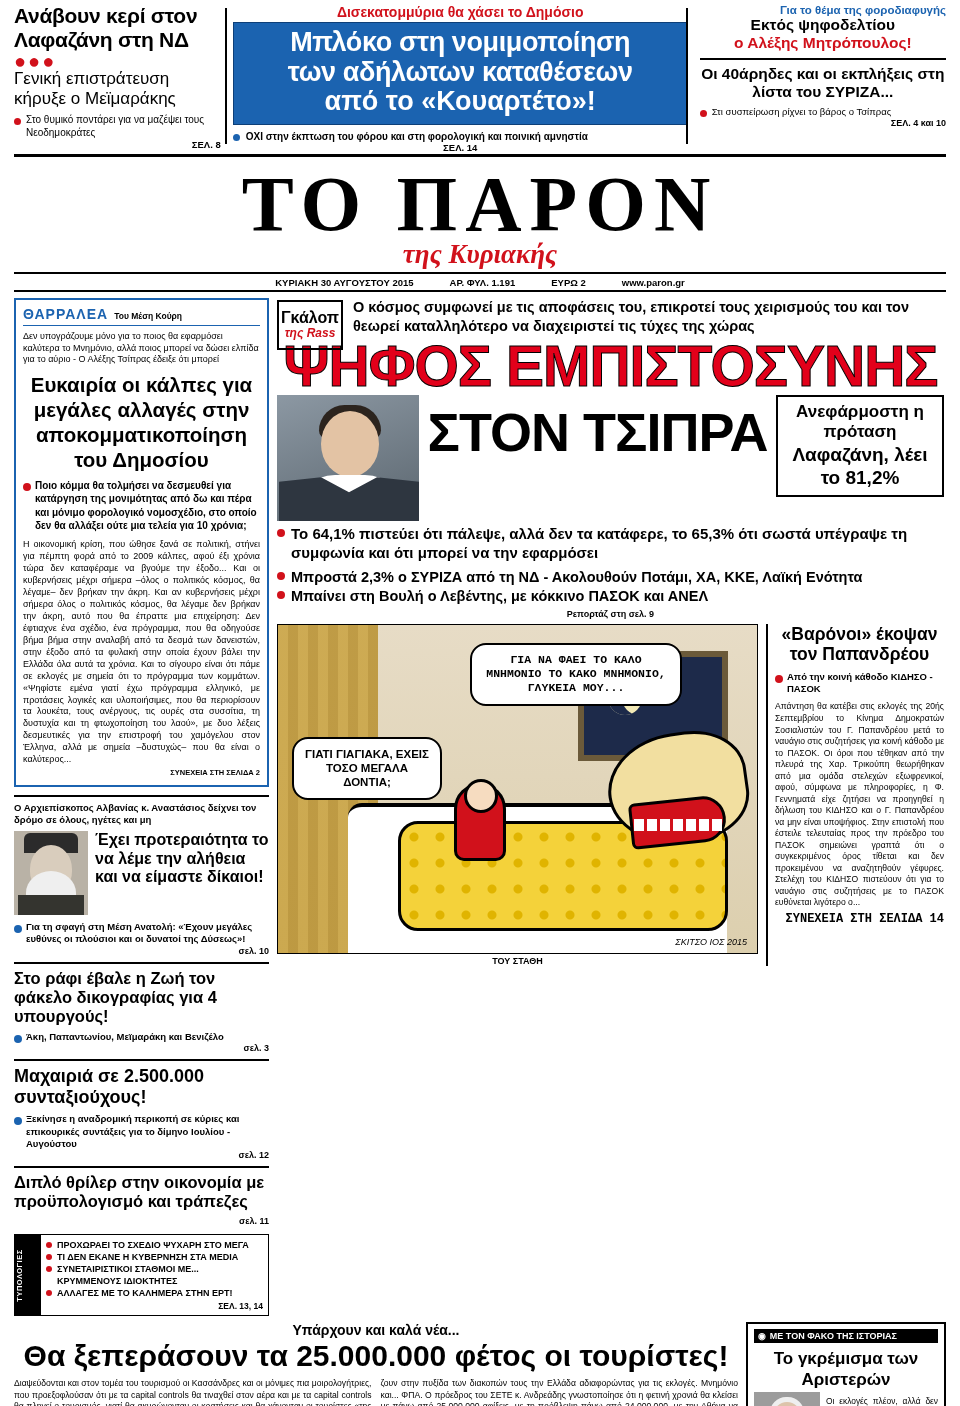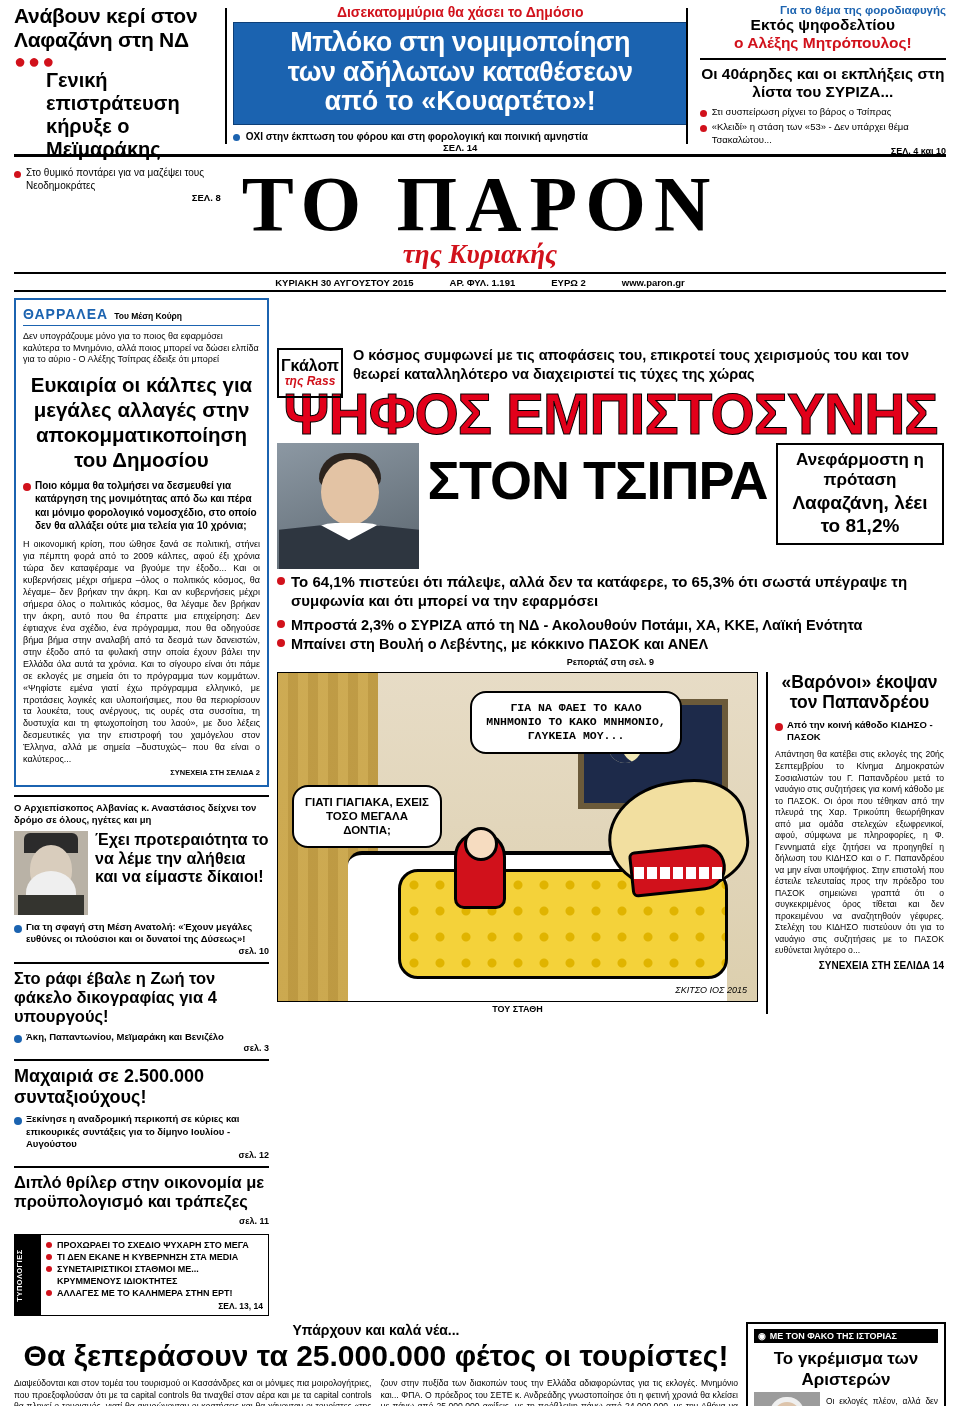--- a/index.html
+++ b/index.html
@@ -18,21 +18,21 @@
   .topstrip { display:flex; gap:6px; height:150px; padding-top:4px; }
   .ts-col { position:relative; }
   .ts-left { width:215px; padding-right:6px; }
   .ts-mid { width:460px; }
   .ts-right { width:255px; padding-left:6px; }
   .ts-left::after, .ts-mid::after {
     content:""; position:absolute; right:0; top:4px; bottom:6px; width:2px; background:#000;
   }
   .ts-h1 { font-size:21px; font-weight:bold; line-height:1.12; letter-spacing:-0.3px; }
   .ts-dots { color:#d1111b; font-size:20px; line-height:10px; letter-spacing:2px; margin:5px 0 3px; }
-  .ts-h2 { font-size:20px; font-weight:bold; line-height:1.15;margin-left:32px; }
+  .ts-h2 { font-size:17px; font-weight:normal; line-height:1.15; }
   .ts-sub { font-size:10px; line-height:1.25; margin-top:6px; padding-left:12px; position:relative; }
   .bullet-red::before {
     content:""; position:absolute; left:0; top:4px; width:7px; height:7px; border-radius:50%;
     background:#d1111b;
   }
   .ts-pg { font-weight:bold; font-size:9.5px; }
   .ts-mid-kicker { text-align:center; color:#d1111b; font-weight:bold; font-size:14px; margin-bottom:2px;}
   .bluebox {
     background:#1b63b0; color:#fff; text-align:center; padding:5px 6px 7px;
     border:1px solid #0d3f78;
@@ -104,21 +104,21 @@
   
   .typo { margin-top:8px; display:flex; border:1px solid #000; }
   .typo-tab { width:26px; background:#000; color:#fff; font-size:7.5px; font-weight:bold;
     writing-mode:vertical-rl; transform:rotate(180deg); text-align:center; padding:3px 0; letter-spacing:0.5px; }
   .typo-body { flex:1; background:#ffffff; padding:4px 5px; }
   .typo-li { font-size:9px; font-weight:bold; line-height:1.35; padding-left:11px; position:relative; }
   .typo-li::before { content:""; position:absolute; left:0; top:3px; width:6px; height:6px; border-radius:50%; background:#d1111b; }
   .typo-pg { text-align:right; font-size:8.5px; font-weight:bold; margin-top:2px; }
 
   
-  .headwrap { position:relative;margin-top:48px; }
+  .headwrap { position:relative; }
   .gallop {
     position:absolute; left:0; top:2px; width:66px; height:50px; border:2px solid #000;
     display:flex; flex-direction:column; align-items:center; justify-content:center; line-height:1.05;
   }
   .gallop .g1 { font-size:16px; font-weight:bold; }
   .gallop .g2 { font-size:12px; font-style:italic; font-weight:bold; color:#d1111b; }
   .head-lede { margin-left:76px; font-size:14.5px; font-weight:bold; line-height:1.28; }
   .bigtitle { color:#e2001a; font-weight:bold; font-size:57px; letter-spacing:-1px; line-height:0.95; text-align:center; margin-top:4px;
     -webkit-text-stroke:1px #000; }
   .row2 { display:flex; align-items:flex-start; gap:6px; margin-top:2px; }
@@ -159,21 +159,21 @@
     font-size:11.5px; font-weight:bold; line-height:1.25; text-align:center; }
   .bubble.b1 { left:14px; top:112px; width:150px; }
   .bubble.b2 { left:192px; top:18px; width:212px;font-family:Liberation Mono, monospace; }
   .sign { position:absolute; right:10px; bottom:6px; font-size:9px; font-style:italic; }
   .cartoon-cap { text-align:center; font-size:9px; font-weight:bold; margin-top:2px; }
 
   .varoni { width:178px; flex:0 0 178px; border-left:2px solid #000; padding-left:7px; }
   .varoni h3 { margin:0; font-size:17.5px; font-weight:bold; line-height:1.18; text-align:center; }
   .varoni .bul { font-size:9.5px; font-weight:bold; line-height:1.3; margin-top:6px; padding-left:12px; position:relative; }
   .varoni p { font-size:8.6px; line-height:1.34; text-align:justify; margin:6px 0 0; }
-  .varoni .cont { text-align:right; font-size:10px; font-weight:bold; margin-top:3px; }
+  .varoni .cont { text-align:right; font-size:12px; font-weight:bold; margin-top:3px;font-family:Liberation Mono, monospace; }
 
   
   .bottom { display:flex; gap:8px; margin-top:6px; }
   .bot-main { flex:1; }
   .bot-kicker { text-align:center; font-size:14px; font-weight:bold; }
   .bot-title { text-align:center; font-size:30px; font-weight:bold; line-height:1.1; margin-top:1px; }
   .bot-cols { display:flex; gap:9px; margin-top:6px; }
   .bot-cols .c { flex:1; font-size:8.6px; line-height:1.35; text-align:justify; }
 
   .hist { width:200px; flex:0 0 200px; border:2px solid #000; padding:5px 6px; }
@@ -214,21 +214,20 @@
       <div class="ts-pg" style="text-align:center">ΣΕΛ. 14</div>
     </div>
 
     <div class="ts-col ts-right">
       <div class="ts-right-kicker">Για το θέμα της φοροδιαφυγής</div>
       <div class="ts-r-h">Εκτός ψηφοδελτίου</div>
       <div class="ts-r-h red" style="color:#d1111b">ο Αλέξης Μητρόπουλος!</div>
       <div class="ts-r-rule"></div>
       <div class="ts-r-h">Οι 40άρηδες και οι εκπλήξεις στη λίστα του ΣΥΡΙΖΑ...</div>
       <div class="ts-r-small bullet-red" style="margin-top:5px">Στι συσπείρωση ρίχνει το βάρος ο Τσίπρας</div>
-      <div class="ts-r-small bullet-red" style="margin-top:3px">«Κλειδί» η στάση των «53» - Δεν υπάρχει θέμα Τσακαλώτου...</div>
       <div class="ts-r-pg">ΣΕΛ. 4 και 10</div>
     </div>
   </div>
 
   <div class="hr-black"></div>
 
   <div class="masthead">
     <div class="title">ΤΟ ΠΑΡΟΝ</div>
     <div class="sub">της Κυριακής</div>
     <div class="masthead-rule"></div>

